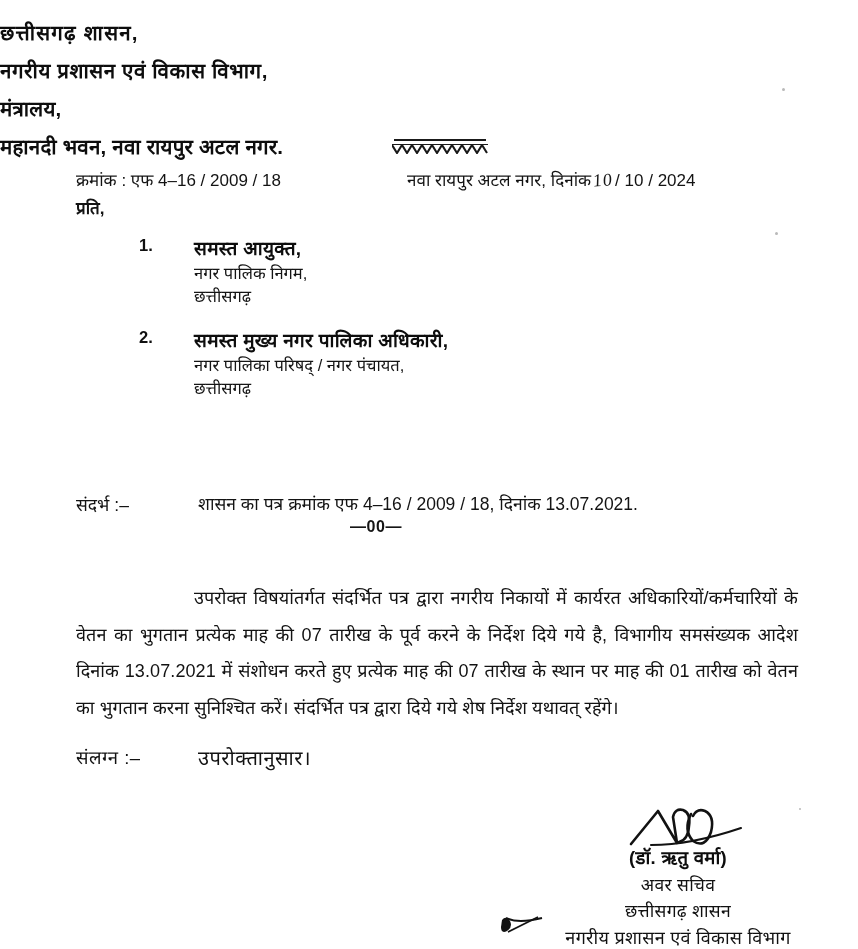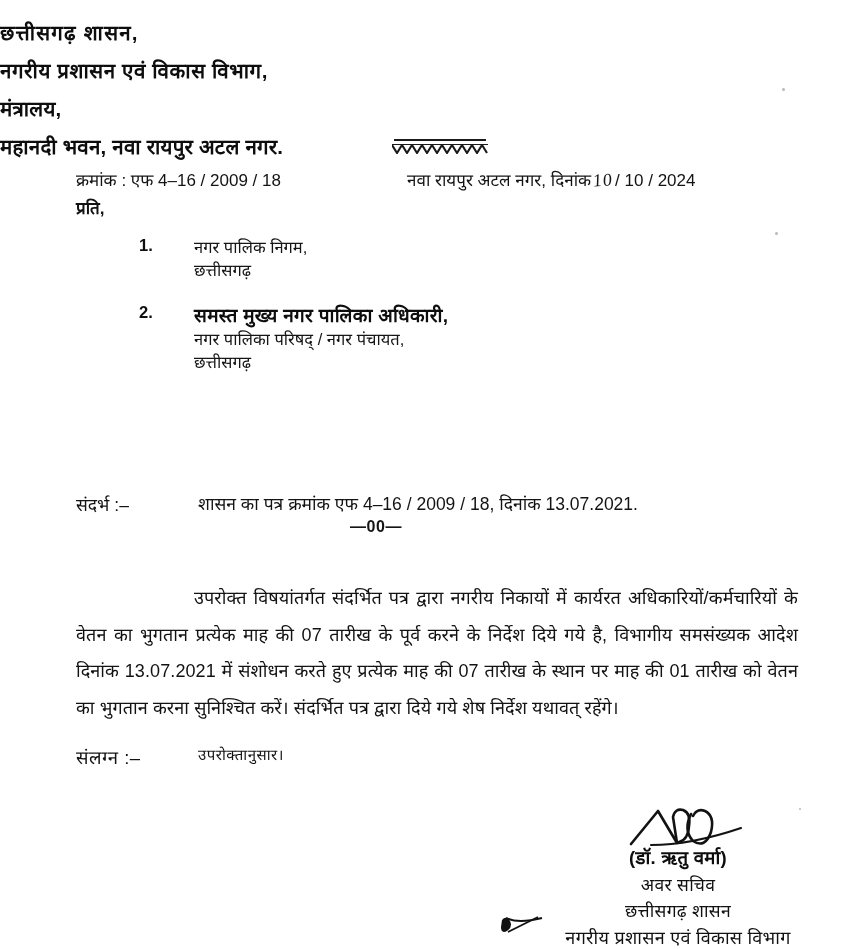--- a/index.html
+++ b/index.html
@@ -232,21 +232,21 @@
 
   
   #enclosure-row { top: 744px; }
   #enclosure-row .field-label {
     font-size: 18.5px;
     font-weight: 400;
     color: #121212;
     letter-spacing: 0.5px;
   }
   #enclosure-row .field-value {
-    font-size: 15px;
+    font-size: 20px;
     font-weight: 400;
     color: #121212;
     letter-spacing: 0.5px;
     white-space: nowrap;
   }
 
   
   .sign-block {
     position: absolute;
     left: 518px;
@@ -316,20 +316,21 @@
     <span class="ref-right"><span>नवा रायपुर अटल नगर, दिनांक</span><span class="hand-date">10</span><span>/ 10 / 2024</span></span>
   </div>
 
   <div class="prati">प्रति,</div>
 
   <div class="addr-list">
 
     <div class="addr-item">
       <span class="addr-num">1.</span>
       <div class="addr-body">
+        <div class="addr-title">समस्त आयुक्त,</div>
         <div class="addr-sub">नगर पालिक निगम,</div>
         <div class="addr-sub">छत्तीसगढ़</div>
       </div>
     </div>
 
     <div class="addr-item">
       <span class="addr-num">2.</span>
       <div class="addr-body">
         <div class="addr-title">समस्त मुख्य नगर पालिका अधिकारी,</div>
         <div class="addr-sub">नगर पालिका परिषद् / नगर पंचायत,</div>

